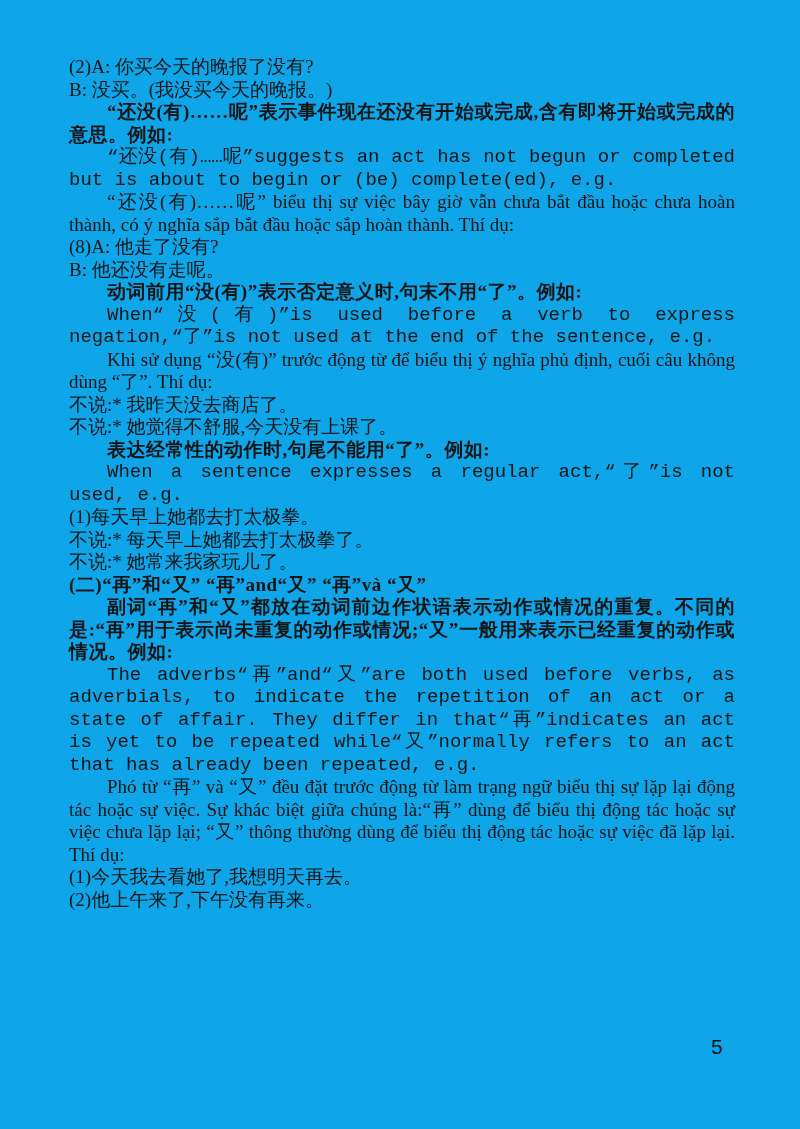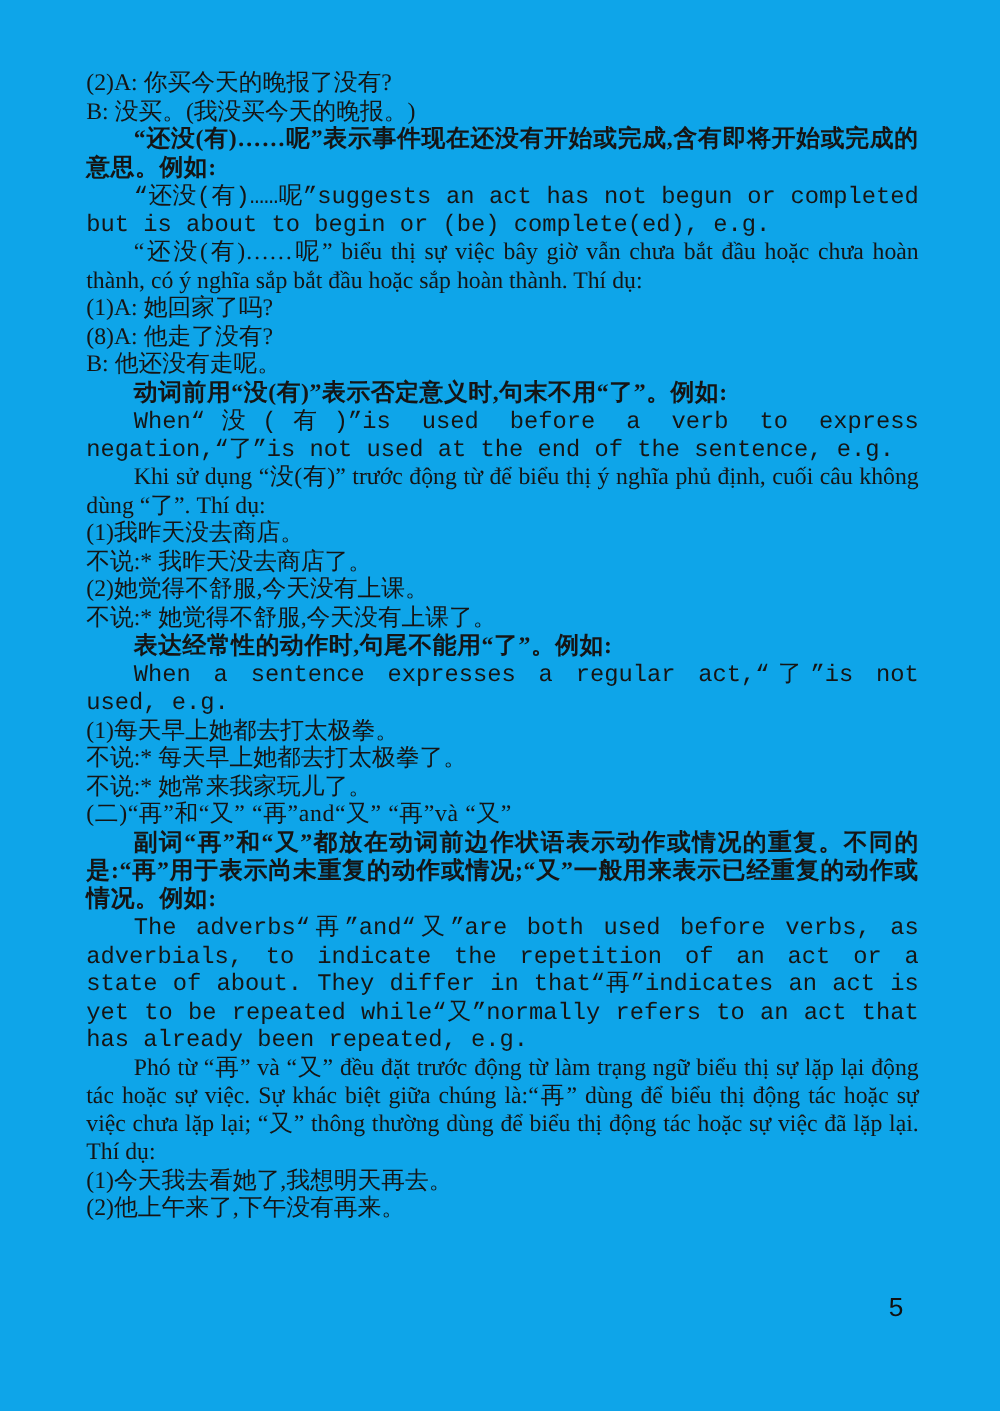--- a/index.html
+++ b/index.html
@@ -52,21 +52,21 @@
   .dlg, .ex {
     margin-left: 76px;
     text-align: left;
   }
   .dlg-reply, .ex-neg {
     margin-left: 106px;
     text-align: left;
   }
   .gap-top { margin-top: 4px; }
   .heading {
-    font-weight: 400;
+    font-weight: 700;
     letter-spacing: 0.5px;
     margin-top: 9px;
     text-align: left;
   }
   .page-number {
     position: absolute;
     left: 711px;
     top: 1035px;
     font-size: 21px;
     font-family: "Liberation Sans", sans-serif;
@@ -78,44 +78,41 @@
 
 <div class="page">
   <div class="content">
     <p class="dlg">(2)A: 你买今天的晚报了没有?</p>
     <p class="dlg-reply">B: 没买。(我没买今天的晚报。)</p>
 
     <p class="cn">“还没(有)……呢”表示事件现在还没有开始或完成,含有即将开始或完成的意思。例如:</p>
     <p class="en">“还没(有)……呢”suggests an act has not begun or completed but is about to begin or (be) complete(ed), e.g.</p>
     <p class="vi">“还没(有)……呢” biểu thị sự việc bây giờ vẫn chưa bắt đầu hoặc chưa hoàn thành, có ý nghĩa sắp bắt đầu hoặc sắp hoàn thành. Thí dụ:</p>
 
-    <p class="dlg gap-top">(1)A: 她回家了吗?</p>
     <p class="dlg">(8)A: 他走了没有?</p>
     <p class="dlg-reply">B: 他还没有走呢。</p>
 
     <p class="cn">动词前用“没(有)”表示否定意义时,句末不用“了”。例如:</p>
     <p class="en">When“没(有)”is used before a verb to express negation,“了”is not used at the end of the sentence, e.g.</p>
     <p class="vi">Khi sử dụng “没(有)” trước động từ để biểu thị ý nghĩa phủ định, cuối câu không dùng “了”. Thí dụ:</p>
 
-    <p class="ex gap-top">(1)我昨天没去商店。</p>
     <p class="ex-neg">不说:* 我昨天没去商店了。</p>
-    <p class="ex">(2)她觉得不舒服,今天没有上课。</p>
     <p class="ex-neg">不说:* 她觉得不舒服,今天没有上课了。</p>
 
     <p class="cn">表达经常性的动作时,句尾不能用“了”。例如:</p>
     <p class="en">When a sentence expresses a regular act,“了”is not used, e.g.</p>
 
     <p class="ex gap-top">(1)每天早上她都去打太极拳。</p>
     <p class="ex-neg">不说:* 每天早上她都去打太极拳了。</p>
     <p class="ex-neg">不说:* 她常来我家玩儿了。</p>
 
     <p class="heading">(二)“再”和“又”  “再”and“又” “再”và “又”</p>
 
     <p class="cn">副词“再”和“又”都放在动词前边作状语表示动作或情况的重复。不同的是:“再”用于表示尚未重复的动作或情况;“又”一般用来表示已经重复的动作或情况。例如:</p>
-    <p class="en">The adverbs“再”and“又”are both used before verbs, as adverbials, to indicate the repetition of an act or a state of about. They differ in that“再”indicates an act is yet to be repeated while“又”normally refers to an act that has already been repeated, e.g.</p>
+    <p class="en">The adverbs“再”and“又”are both used before verbs, as adverbials, to indicate the repetition of an act or a state of affair. They differ in that“再”indicates an act is yet to be repeated while“又”normally refers to an act that has already been repeated, e.g.</p>
     <p class="vi">Phó từ “再” và “又” đều đặt trước động từ làm trạng ngữ biểu thị sự lặp lại động tác hoặc sự việc. Sự khác biệt giữa chúng là:“再” dùng để biểu thị động tác hoặc sự việc chưa lặp lại; “又” thông thường dùng để biểu thị động tác hoặc sự việc đã lặp lại. Thí dụ:</p>
 
     <p class="ex">(1)今天我去看她了,我想明天再去。</p>
     <p class="ex">(2)他上午来了,下午没有再来。</p>
   </div>
 
   <div class="page-number">5</div>
 </div>
 
 </body></html>

